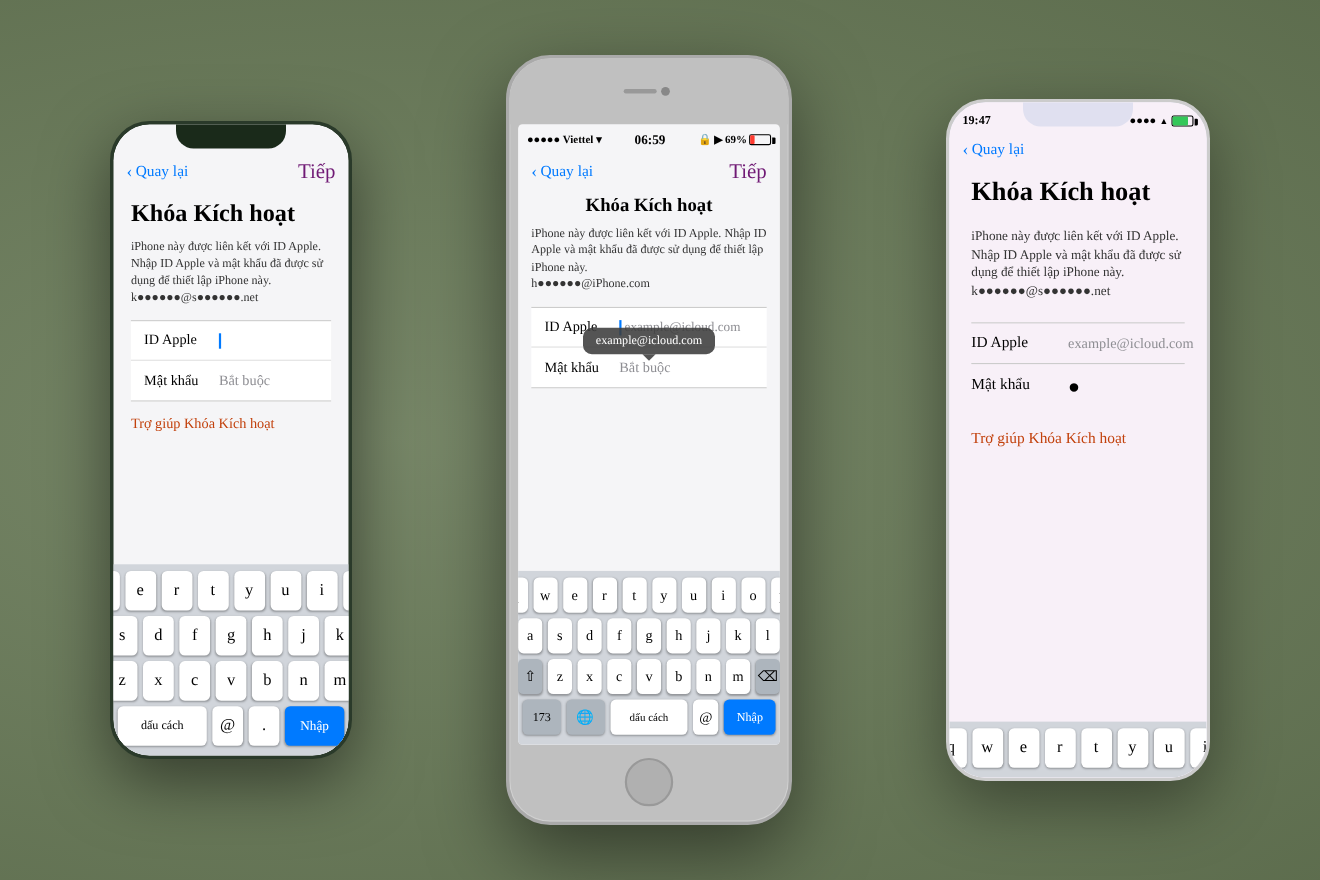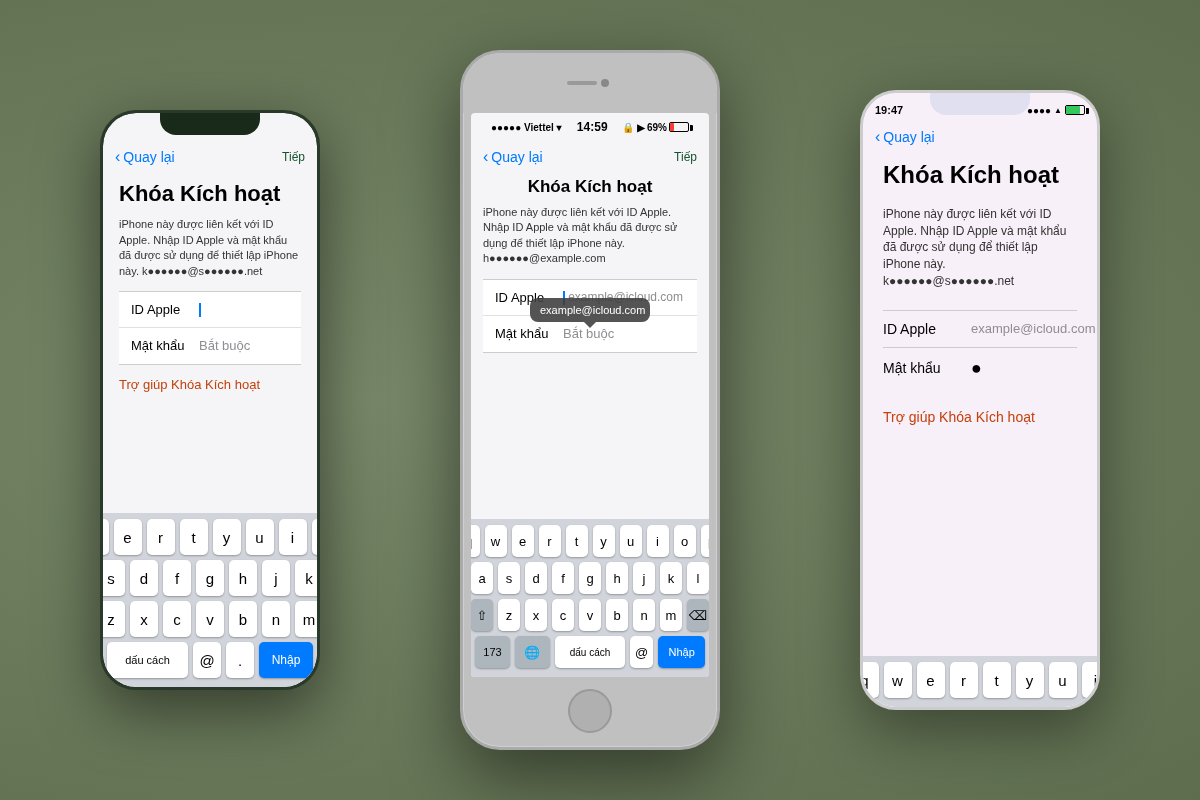--- a/index.html
+++ b/index.html
@@ -33,20 +33,21 @@
       opacity: 0.8;
     }
 
     
     .phone-wrapper {
       position: relative;
       z-index: 1;
       display: flex;
       align-items: center;
       justify-content: center;
+      font-family: Liberation Serif, serif;
     }
 
     
     .phone-left {
       width: 220px;
       height: 580px;
     }
 
     .iphone-x {
       width: 220px;
@@ -222,22 +223,22 @@
       align-items: center;
       gap: 3px;
     }
 
     .back-chevron {
       font-size: 16px;
       font-weight: 300;
     }
 
     .next-btn {
-      color: #14532d;
-      font-size: 12px;
+      color: #701a75;
+      font-size: 19px;
     }
 
     
     .content-area {
       flex: 1;
       padding: 8px 16px;
       overflow: hidden;
     }
 
     .page-title {
@@ -520,23 +521,23 @@
   <div class="phone-wrapper phone-center">
     <div class="iphone-6">
       <div class="top-bar">
         <div class="speaker-dot"></div>
         <div class="camera-dot"></div>
       </div>
       <div class="home-btn"></div>
       <div class="screen">
         <div class="screen-content">
 
-          <div class="status-bar" style="font-size:10px; padding: 0 20px;">
+          <div class="status-bar" style="font-size:10px; padding: 0 8px;">
             <span>●●●●● Viettel ▾</span>
-            <span style="font-weight:700;font-size:12px;">14:59</span>
+            <span style="font-weight:700;font-size:12px;">06:59</span>
             <span style="display:flex;align-items:center;gap:2px;font-size:10px;">
               <span>🔒</span>
               <span>▶</span>
               <span>69%</span>
               <span class="battery">
                   <div class="battery-fill"></div>
                 </span>
             </span>
           </div>
 
@@ -546,21 +547,21 @@
               <span>Quay lại</span>
             </span>
             <span class="next-btn">Tiếp</span>
           </div>
 
           <div class="content-area" style="padding: 4px 12px;">
             <div class="page-title-small">Khóa Kích hoạt</div>
             <div class="description-text">
               <span>iPhone này được liên kết với ID Apple. Nhập ID Apple và mật khẩu đã được sử dụng để thiết lập iPhone này.</span>
               <br>
-              <span>h●●●●●●@example.com</span>
+              <span>h●●●●●●@iPhone.com</span>
             </div>
 
             <div class="form-group">
               <div class="form-row">
                 <span class="form-label">ID Apple</span>
                 <span class="form-input active">
                   <span class="cursor"></span>
                   <span style="font-size:12px;color:#8e8e93">example@icloud.com</span>
                 </span>
               </div>

